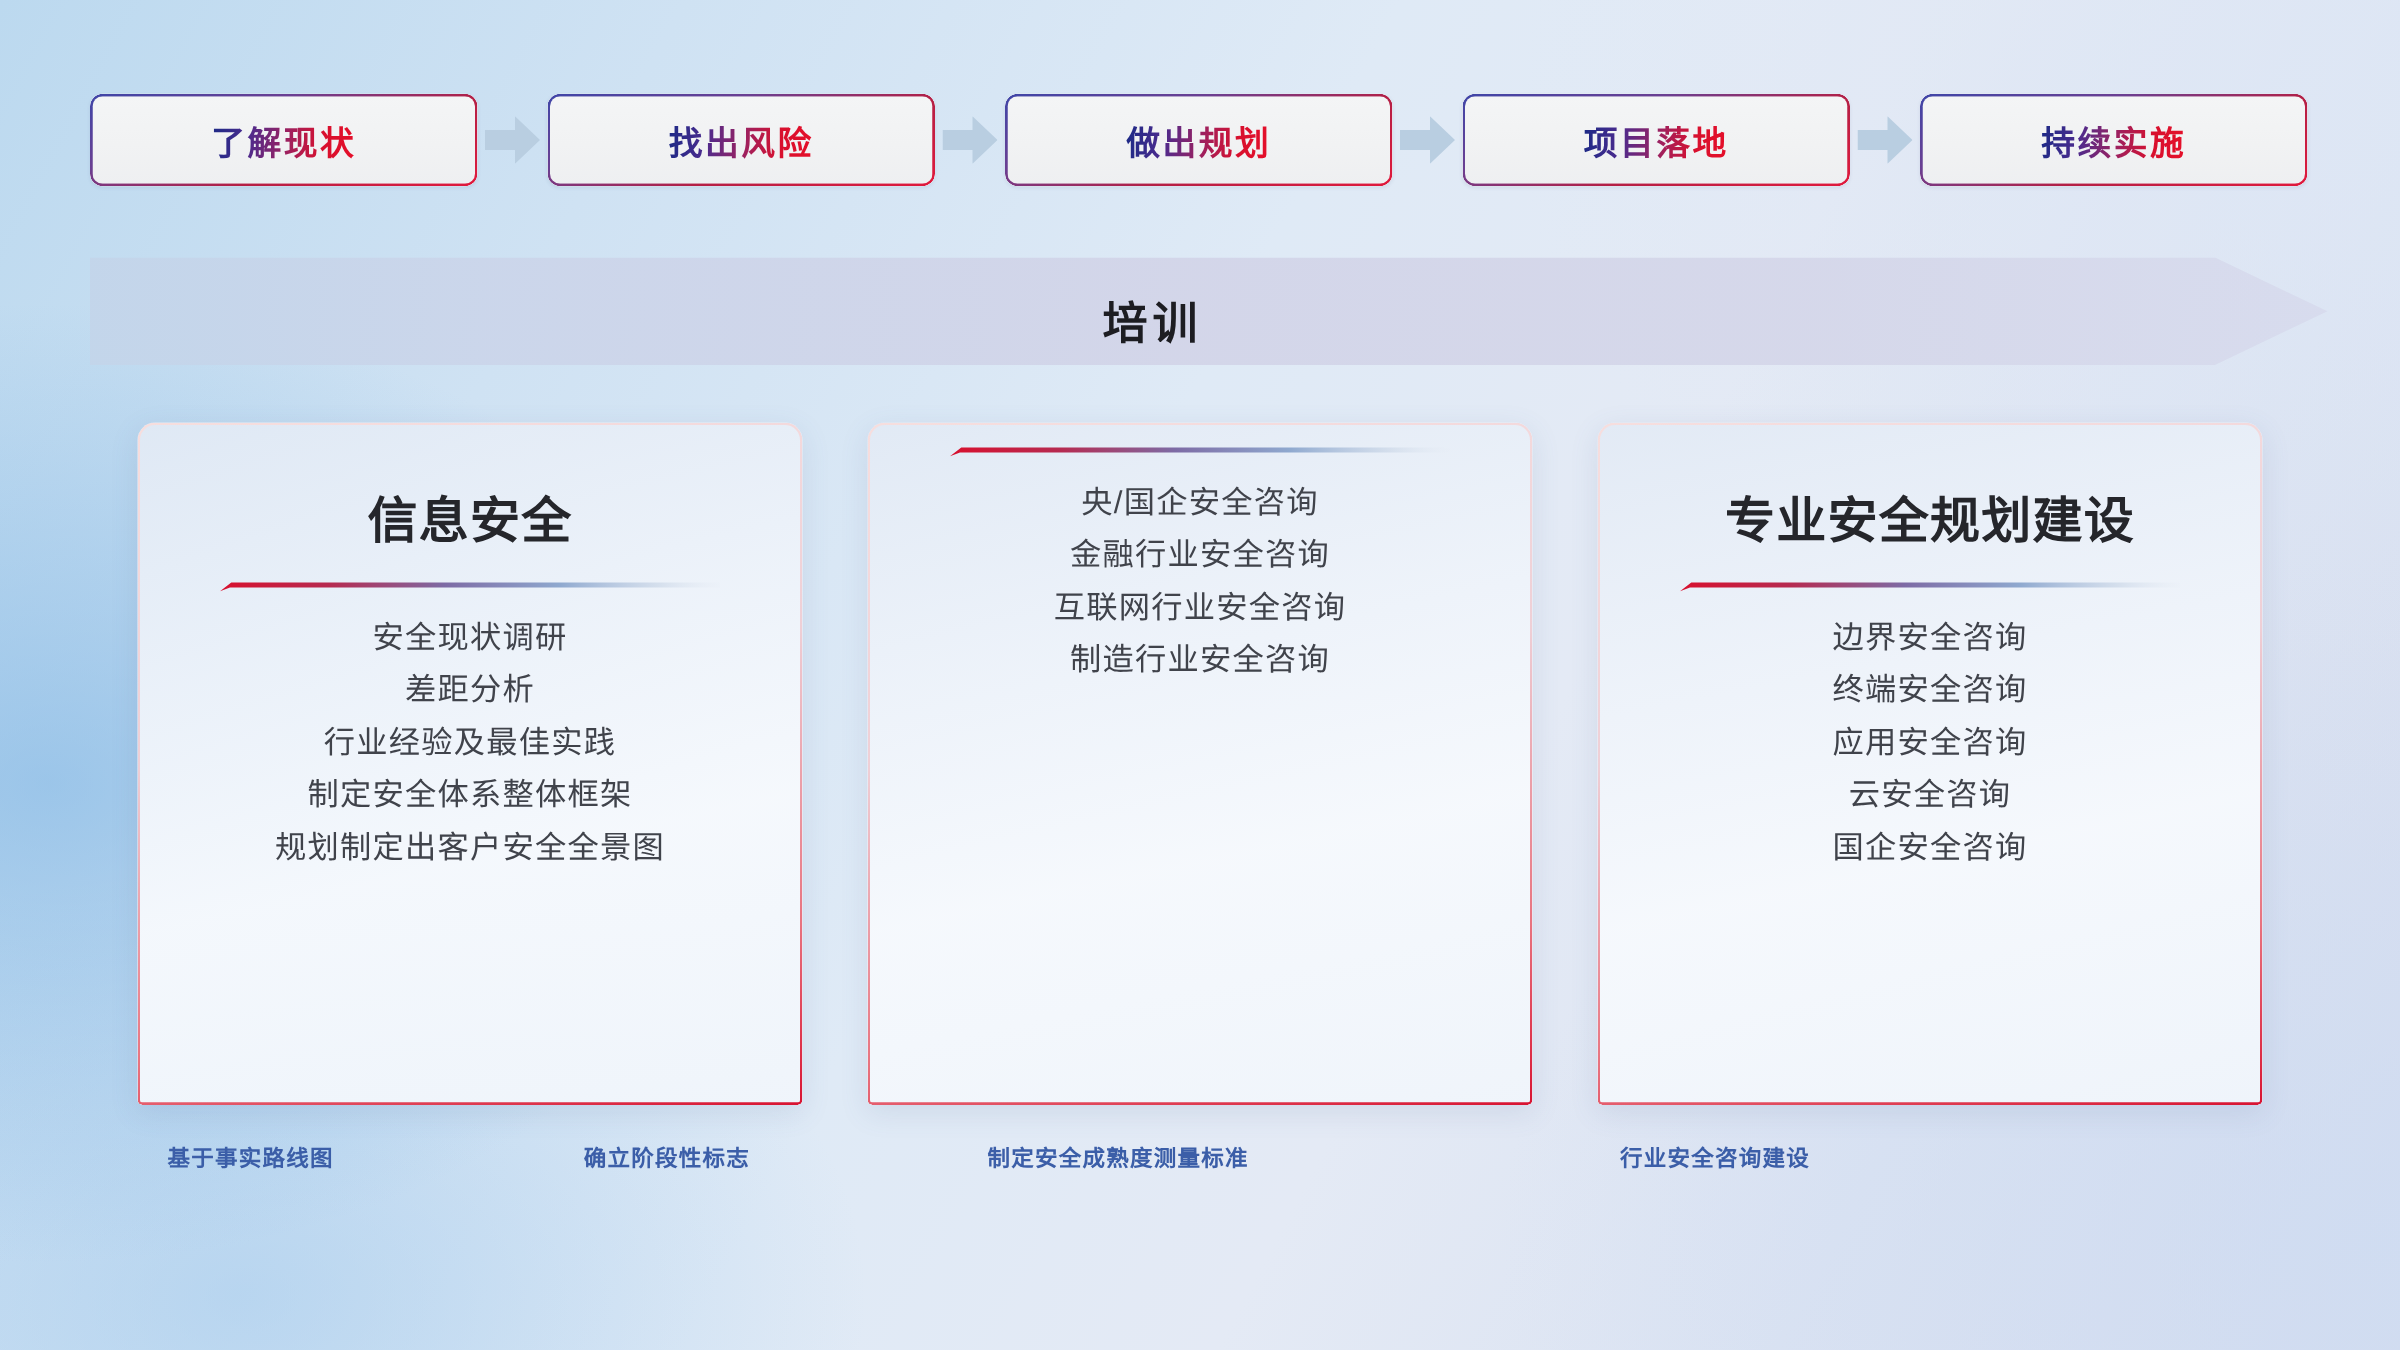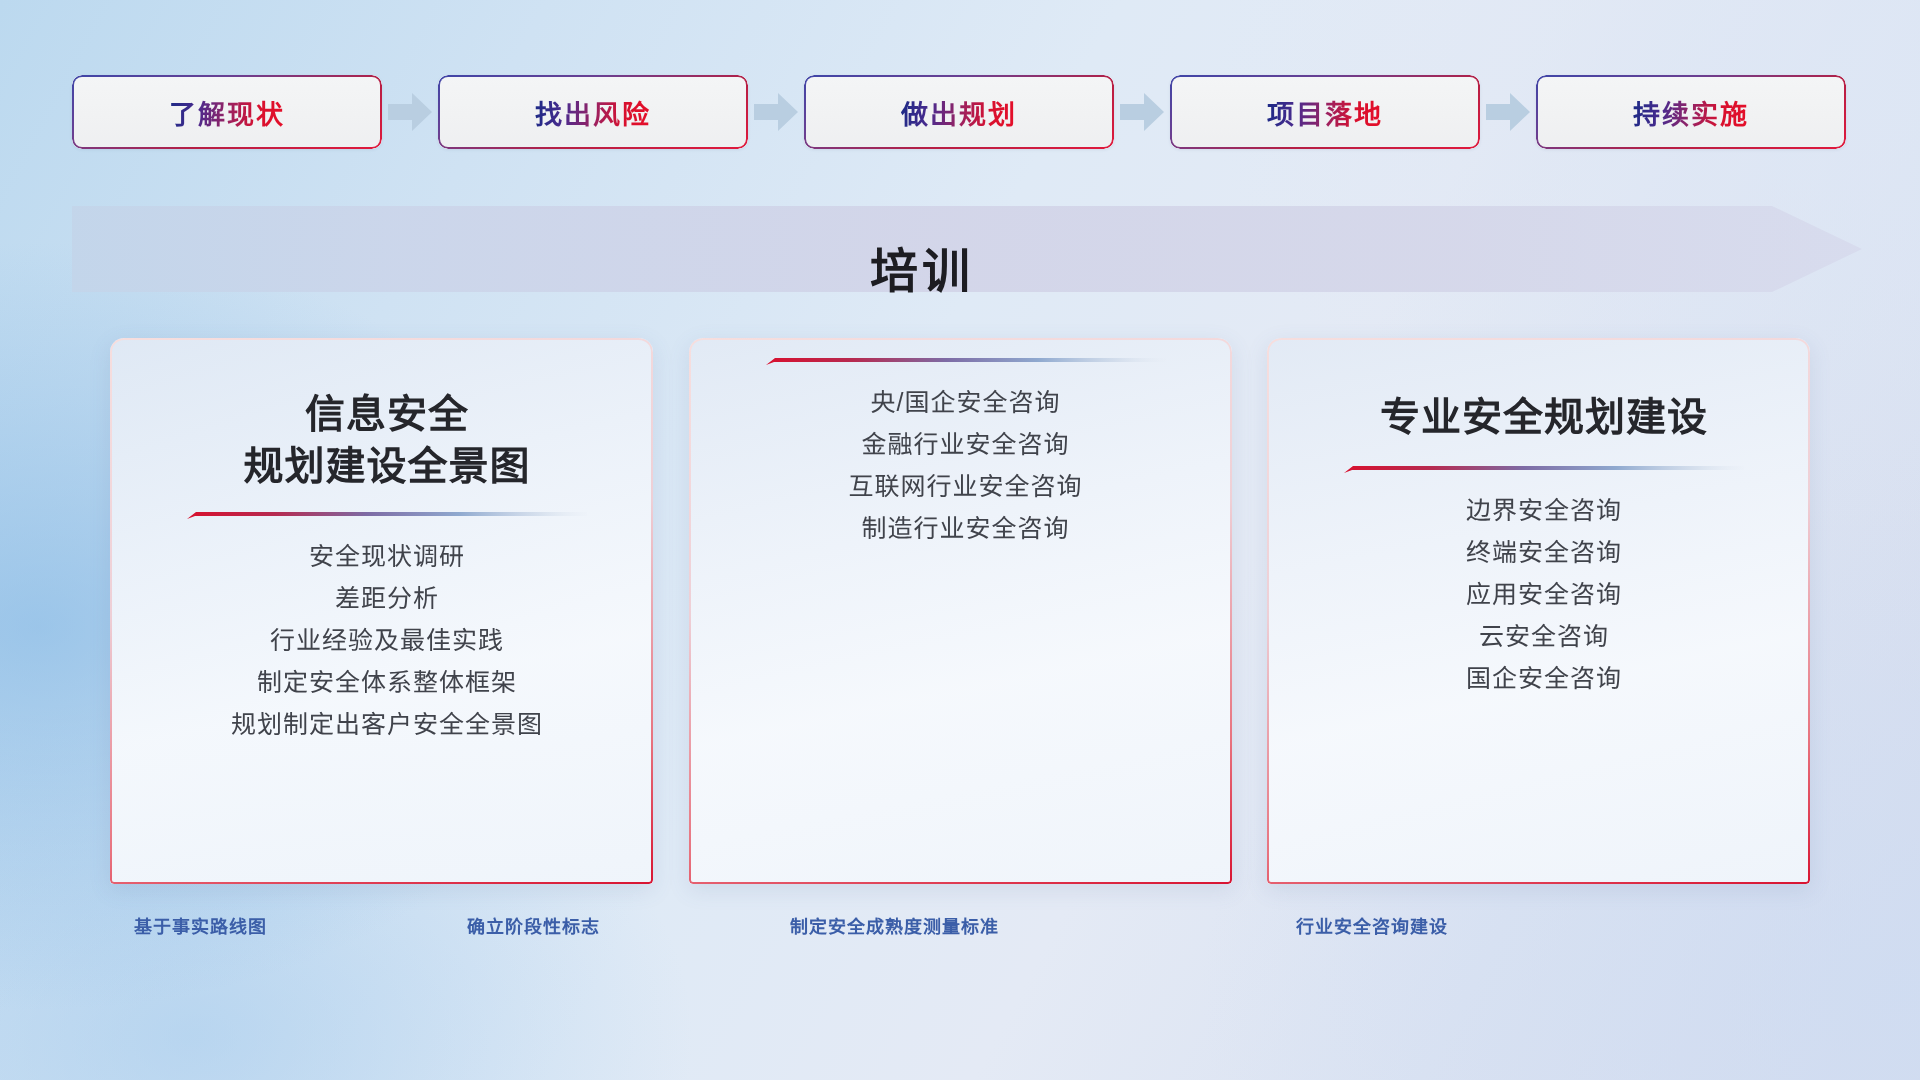--- a/index.html
+++ b/index.html
@@ -89,27 +89,27 @@
     width: 1790px;
     height: 86px;
   }
   #banner .banner-shape {
     position: absolute;
     inset: 0;
   }
   #banner-title {
     position: absolute;
     left: 0;
-    top: 16px;
+    top: 4px;
     width: 1700px;
     height: 89px;
     display: flex;
     align-items: center;
     justify-content: center;
-    font-size: 48px;
+    font-size: 36px;
     font-weight: 700;
     color: #1d1d22;
     letter-spacing: 4px;
   }
 
   
   #cards {
     position: absolute;
     left: 110px;
     top: 338px;
@@ -119,21 +119,20 @@
     justify-content: space-between;
   }
   .card {
     position: relative;
     width: 532px;
     height: 546px;
     border-radius: 14px 14px 4px 4px;
     background: linear-gradient(168deg, rgba(226,234,245,0.92) 0%, rgba(238,243,250,0.95) 34%, rgba(246,249,253,0.97) 62%, rgba(240,245,251,0.96) 100%);
     box-shadow: 0 6px 22px rgba(84,110,155,0.13);
     overflow: hidden;
-    padding-left: 11px;
   }
   .card::before {
     content: "";
     position: absolute;
     inset: 0;
     border-radius: 14px 14px 4px 4px;
     padding: 2px;
     background: linear-gradient(168deg, #f6dede 0%, #f3d9dc 18%, #eecfd6 42%, #e8737f 78%, #d81432 100%);
     -webkit-mask: linear-gradient(#000 0 0) content-box, linear-gradient(#000 0 0);
     -webkit-mask-composite: xor;
@@ -260,21 +259,20 @@
       <path d="M0 0 H1700 V0 L1790 43 L1700 86 H0 Z" fill="url(#bannerGrad)"></path>
     </svg>
     <div id="banner-title">培训</div>
   </div>
 
   <div id="cards">
 
     <div class="card">
       <div class="card-title">
         <span class="line">信息安全</span>
-        <span class="line">规划建设全景图</span>
       </div>
       <div class="divider-wrap">
         <svg width="400" height="14" viewBox="0 0 400 14" aria-hidden="true">
           <defs>
             <linearGradient id="div1" x1="0" y1="0" x2="1" y2="0">
               <stop offset="0%" stop-color="#d8102e"></stop>
               <stop offset="22%" stop-color="#b62a50"></stop>
               <stop offset="45%" stop-color="#7d6ba5"></stop>
               <stop offset="68%" stop-color="#8fa9cf"></stop>
               <stop offset="88%" stop-color="#ccd8e8" stop-opacity="0.7"></stop>

